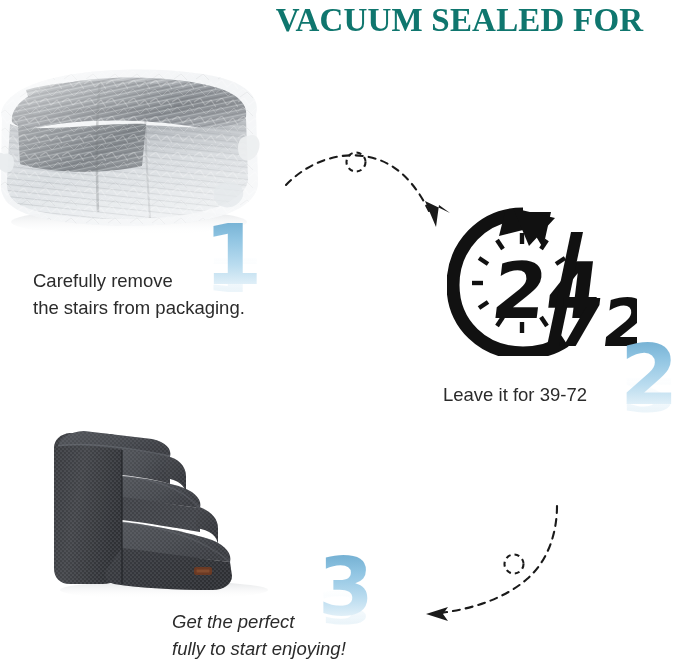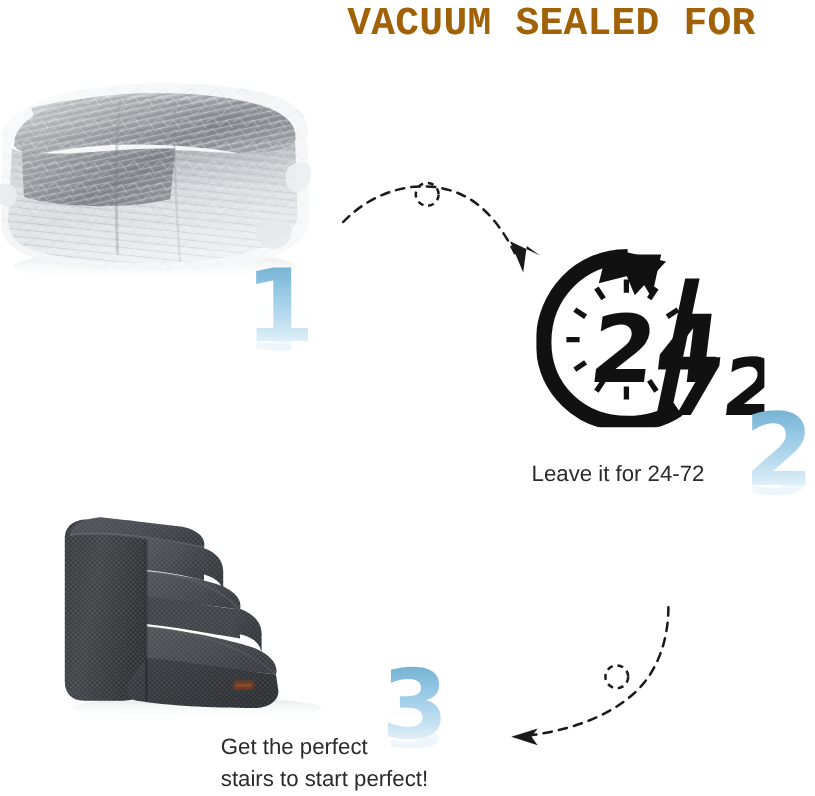--- a/index.html
+++ b/index.html
@@ -18,22 +18,22 @@
     overflow: hidden;
   }
 
   
   #headline {
     position: absolute;
     left: 240px;
     top: 0px;
     width: 439px;
     text-align: center;
-    color: #a16207;
-    font-family: Liberation Mono, monospace;
+    color: #0f766e;
+    font-family: Liberation Serif, serif;
     font-weight: bold;
     font-size: 33px;
     line-height: 40px;
     letter-spacing: 0.2px;
   }
   #headline .ln { display: block; white-space: nowrap; }
 
   
   .step-num {
     position: absolute;
@@ -83,21 +83,21 @@
     position: absolute;
     color: #2b2b2b;
     font-family: "Liberation Sans", sans-serif;
     font-size: 18.5px;
     line-height: 27px;
     white-space: nowrap;
   }
   .caption .ln { display: block; }
   #cap1 { left: 33px;  top: 267px; }
   #cap2 { left: 443px; top: 381px; }
-  #cap3 { left: 184px; top: 608px; }
+  #cap3 { left: 172px; top: 608px; font-style: italic; }
 
   
   #pkg-photo {
     position: absolute;
     left: -4px;
     top: 62px;
     width: 266px;
     height: 175px;
   }
 
@@ -222,20 +222,24 @@
              C10 143 4 133 5 122 Z" fill="url(#plasticSheen)"></path>
 
     <path d="M8 92 C-4 86 -4 104 8 110 C14 112 18 108 18 100 C18 94 14 90 8 92 Z" fill="#e9ecee" opacity="0.95"></path>
     <path d="M252 74 C266 68 268 92 254 98 C246 100 242 94 242 86 C242 78 246 74 252 74 Z" fill="#eceef0" opacity="0.9"></path>
     <path d="M230 120 C248 118 254 136 238 144 C226 149 216 140 218 130 C219 124 224 121 230 120 Z" fill="#e4e8eb" opacity="0.75"></path>
   </svg>
 
   <div class="step-num-reflect" id="num1-refl">1</div>
   <div class="step-num" id="num1">1</div>
 
+  <div class="caption" id="cap1">
+    <span class="ln">Carefully remove</span>
+    <span class="ln">the stairs from packaging.</span>
+  </div>
 
   <svg id="arrow-1" viewBox="0 0 170 95" aria-hidden="true">
     <path d="M3 42 C26 18 58 8 86 14 C116 20 134 44 146 68" fill="none" stroke="#1a1a1a" stroke-width="2.1" stroke-dasharray="7 6" stroke-linecap="round"></path>
     <circle cx="73" cy="19" r="9.5" fill="none" stroke="#1a1a1a" stroke-width="2.1" stroke-dasharray="5 4"></circle>
     <path d="M142 58 L153 84 L156 62 L167 70 Z" fill="#1a1a1a"></path>
   </svg>
 
   <svg id="clock-icon" viewBox="0 0 190 150">
 
     <path d="M76 8
@@ -266,21 +270,21 @@
     <path d="M124 26 L136 26 L112 140 L100 140 Z" fill="#111111"></path>
     <g transform="skewX(-7)">
       <text x="124" y="140" font-family="'DejaVu Sans', sans-serif" font-weight="bold" font-size="66" fill="#111111">72</text>
     </g>
   </svg>
 
   <div class="step-num-reflect" id="num2-refl">2</div>
   <div class="step-num" id="num2">2</div>
 
   <div class="caption" id="cap2">
-    <span class="ln">Leave it for 24-72</span>
+    <span class="ln">Leave it for 39-72</span>
   </div>
 
   <svg id="arrow-2" viewBox="0 0 170 125" aria-hidden="true">
     <path d="M133 3 C133 30 124 58 103 76 C80 96 48 106 16 110" fill="none" stroke="#1a1a1a" stroke-width="2.1" stroke-dasharray="7 6" stroke-linecap="round"></path>
     <circle cx="90" cy="61" r="9.5" fill="none" stroke="#1a1a1a" stroke-width="2.1" stroke-dasharray="5 4"></circle>
     <path d="M24 104 L2 111 L24 118 L19 111 Z" fill="#1a1a1a"></path>
   </svg>
 
   <svg id="stairs-photo" viewBox="0 0 246 183">
     <defs>
@@ -369,16 +373,16 @@
 
     <rect x="150" y="149" width="18" height="8" rx="2" fill="#6b3a24"></rect>
     <rect x="152.5" y="151.5" width="13" height="3" rx="1" fill="#8d5434" opacity="0.7"></rect>
   </svg>
 
   <div class="step-num-reflect" id="num3-refl">3</div>
   <div class="step-num" id="num3">3</div>
 
   <div class="caption" id="cap3">
     <span class="ln">Get the perfect</span>
-    <span class="ln">stairs to start perfect!</span>
+    <span class="ln">fully to start enjoying!</span>
   </div>
 
 </div>
 
 </body></html>

